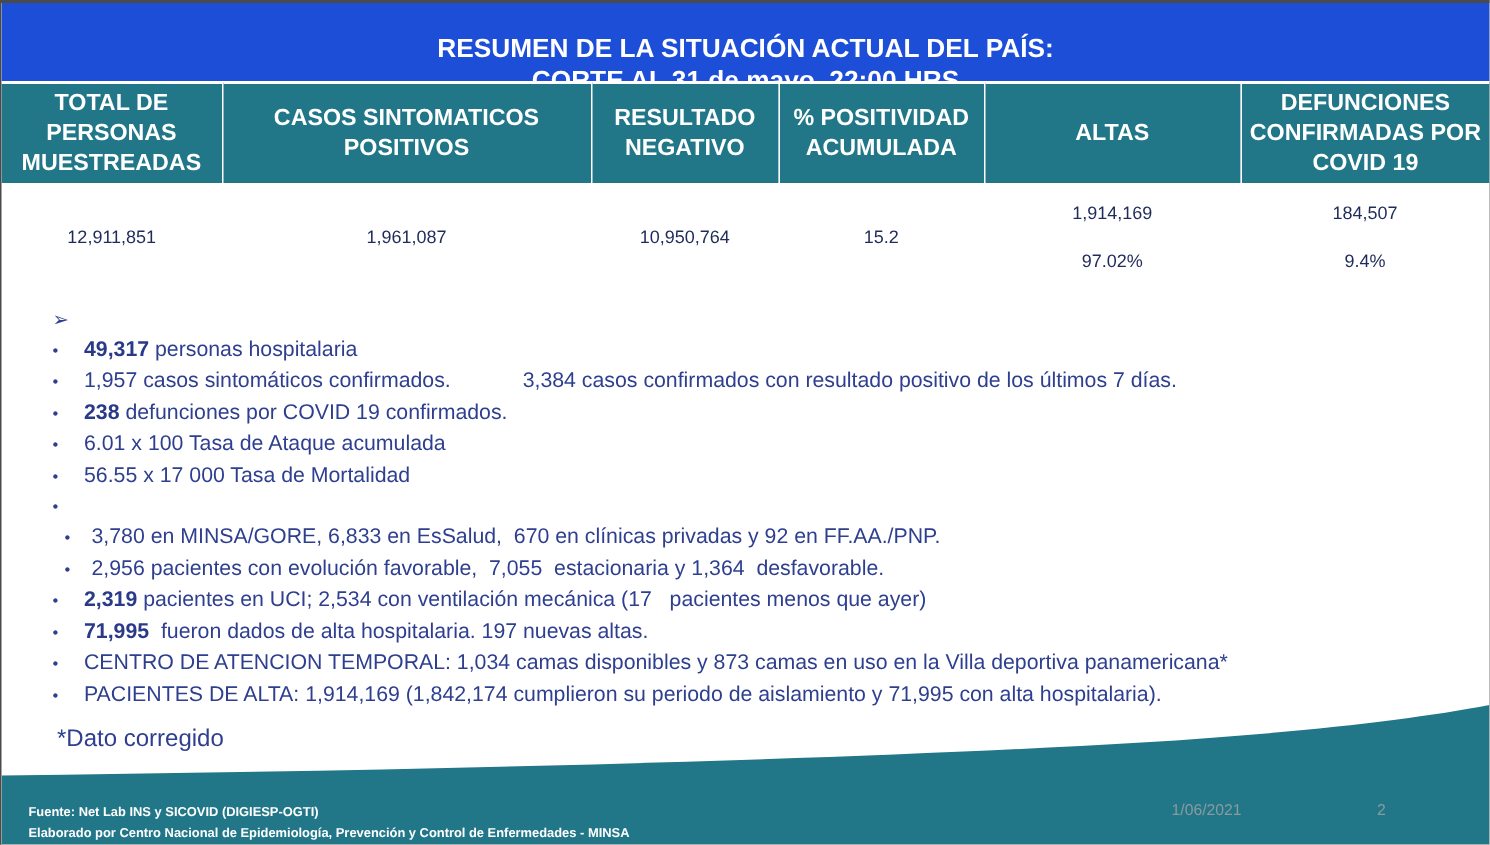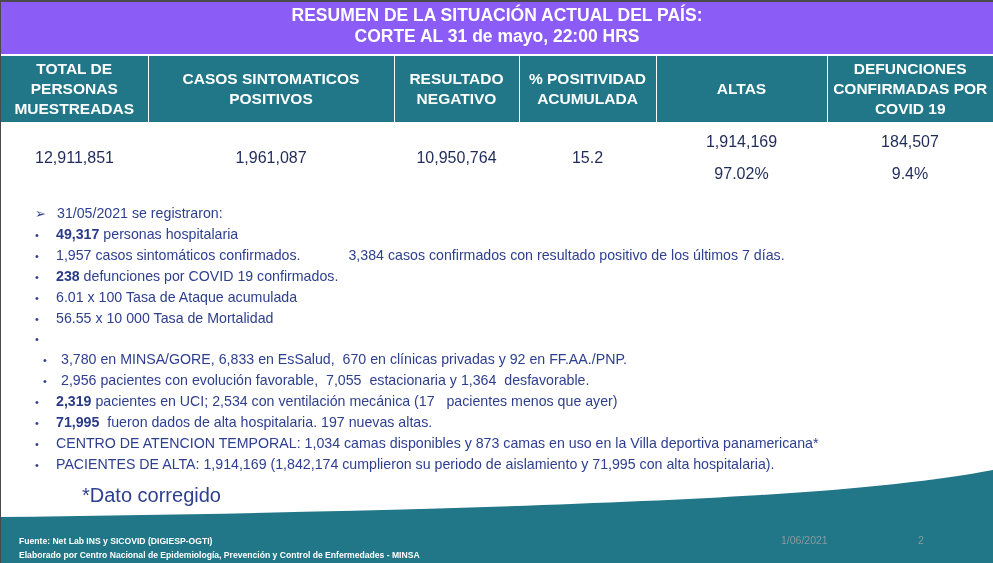--- a/index.html
+++ b/index.html
@@ -4,55 +4,55 @@
   <style>
     * { margin: 0; padding: 0; box-sizing: border-box; }
     html, body { width: 993px; height: 563px; overflow: hidden; background: #4a4a4a; }
     body { font-family: "Liberation Sans", "DejaVu Sans", sans-serif; }
     .slide {
       position: absolute; left: 1px; top: 2px; width: 992px; height: 561px;
       background: #ffffff; overflow: hidden;
     }
     .title-band {
       position: absolute; left: 0; top: 0; width: 992px; height: 52px;
-      background: #8b5cf6; color: #ffffff; text-align: center;
-      font-weight: bold; font-size: 17.5px; line-height: 21px; padding-top: 3px;
+      background: #1d4ed8; color: #ffffff; text-align: center;
+      font-weight: bold; font-size: 17.5px; line-height: 21px; padding-top: 20px;
     }
     .title-line { display: block; }
     .table {
       position: absolute; left: 0; top: 52px; width: 992px;
       border-collapse: collapse; table-layout: fixed;
     }
     .table th {
       background: #217788; color: #ffffff; font-weight: bold;
       font-size: 15.5px; line-height: 20px; text-align: center; vertical-align: middle;
       height: 67px; border-top: 2px solid #ffffff; border-left: 1.5px solid #ffffff;
       padding: 0 2px;
     }
     .table th:first-child { border-left: none; }
     .table td {
-      color: #1f2b5a; font-size: 16px; text-align: center; vertical-align: middle;
+      color: #1f2b5a; font-size: 12px; text-align: center; vertical-align: middle;
       height: 72px; padding: 0;
     }
     .table td.two-line { line-height: 32px; }
     .cell-line { display: block; }
     .notes {
       position: absolute; left: 34px; top: 201px; width: 940px;
       color: #2e3f8f; font-size: 14.2px; line-height: 20px;
     }
     .note-row { display: flex; align-items: baseline; white-space: nowrap; }
     .bullet { display: inline-block; width: 21px; font-size: 11px; color: #2e3f8f; }
     .bullet.arrow { font-size: 13px; width: 22px; }
     .note-row.sub { padding-left: 8px; }
     .note-row.sub .bullet { width: 18px; }
     b { font-weight: bold; color: #2a3a88; }
     .gap { display: inline-block; width: 48px; }
     .footnote {
       position: absolute; left: 37px; top: 482px;
-      color: #2e3f8f; font-size: 20px; margin-left: 44px;
+      color: #2e3f8f; font-size: 16px;
     }
     .wave { position: absolute; left: 0; top: 0; width: 992px; height: 561px; pointer-events: none; }
     .footer-src {
       position: absolute; left: 18px; top: 532px; color: #ffffff;
       font-size: 8.6px; font-weight: bold; line-height: 14px;
     }
     .footer-date {
       position: absolute; left: 780px; top: 532px; color: #8a9aa0;
       font-size: 10.5px;
     }
@@ -104,21 +104,20 @@
           <span class="cell-line">184,507</span>
           <span class="cell-line">9.4%</span>
         </td>
       </tr>
     </tbody>
   </table>
 
   <div class="notes">
     <div class="note-row">
       <span class="bullet arrow">➢</span>
-      <span>31/05/2021 se registraron:</span>
     </div>
     <div class="note-row">
       <span class="bullet">•</span>
       <span><b>49,317</b><span> personas hospitalaria</span></span>
     </div>
     <div class="note-row">
       <span class="bullet">•</span>
       <span>1,957 casos sintomáticos confirmados.</span>
       <span class="gap"></span>
       <span>3,384 casos confirmados con resultado positivo de los últimos 7 días.</span>
@@ -126,21 +125,21 @@
     <div class="note-row">
       <span class="bullet">•</span>
       <span><b>238</b><span> defunciones por COVID 19 confirmados.</span></span>
     </div>
     <div class="note-row">
       <span class="bullet">•</span>
       <span>6.01 x 100 Tasa de Ataque acumulada</span>
     </div>
     <div class="note-row">
       <span class="bullet">•</span>
-      <span>56.55 x 10 000 Tasa de Mortalidad</span>
+      <span>56.55 x 17 000 Tasa de Mortalidad</span>
     </div>
     <div class="note-row">
       <span class="bullet">•</span>
     </div>
     <div class="note-row sub">
       <span class="bullet">•</span>
       <span style="white-space:pre">3,780 en MINSA/GORE, 6,833 en EsSalud,  670 en clínicas privadas y 92 en FF.AA./PNP.</span>
     </div>
     <div class="note-row sub">
       <span class="bullet">•</span>

